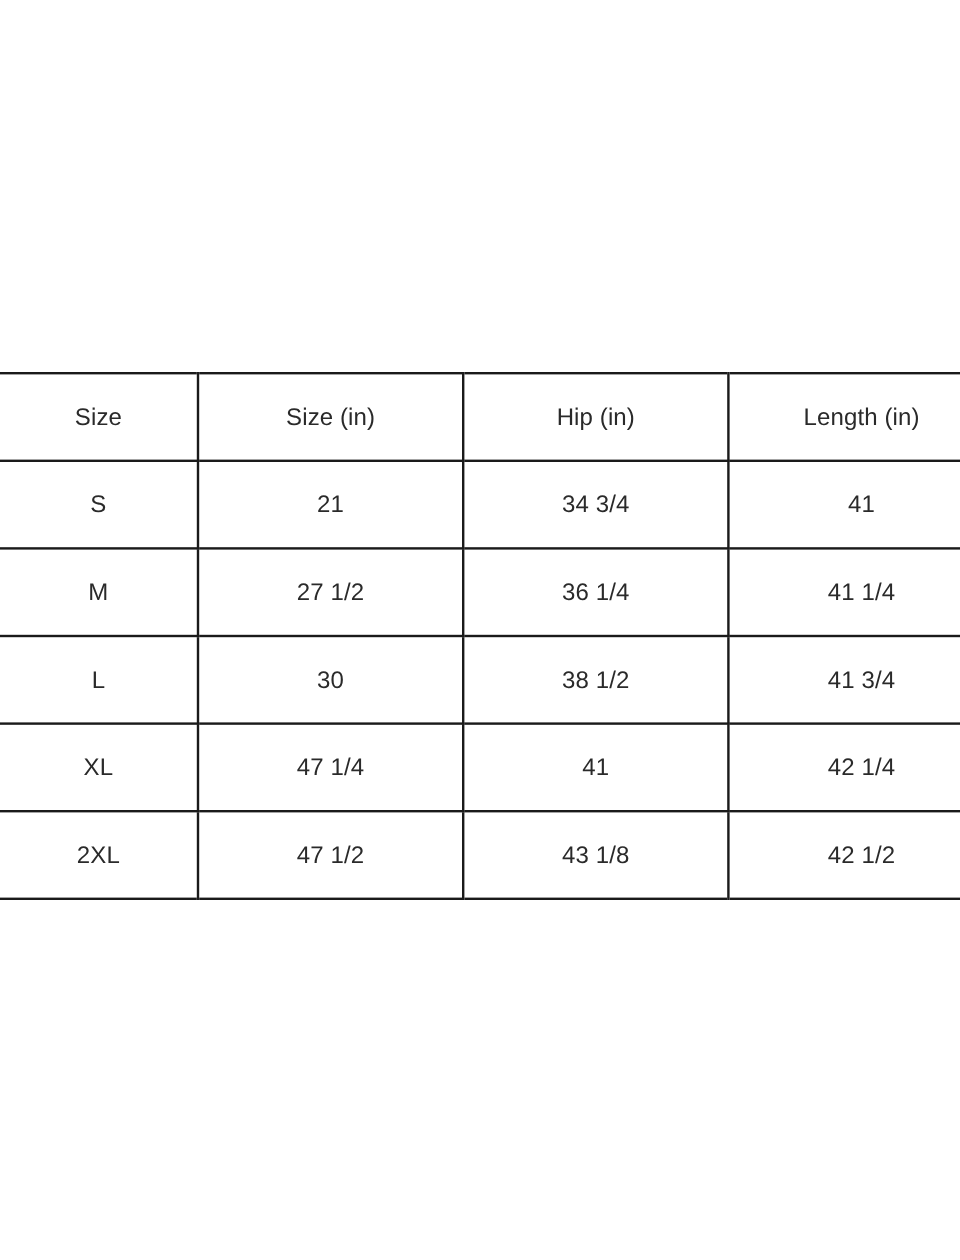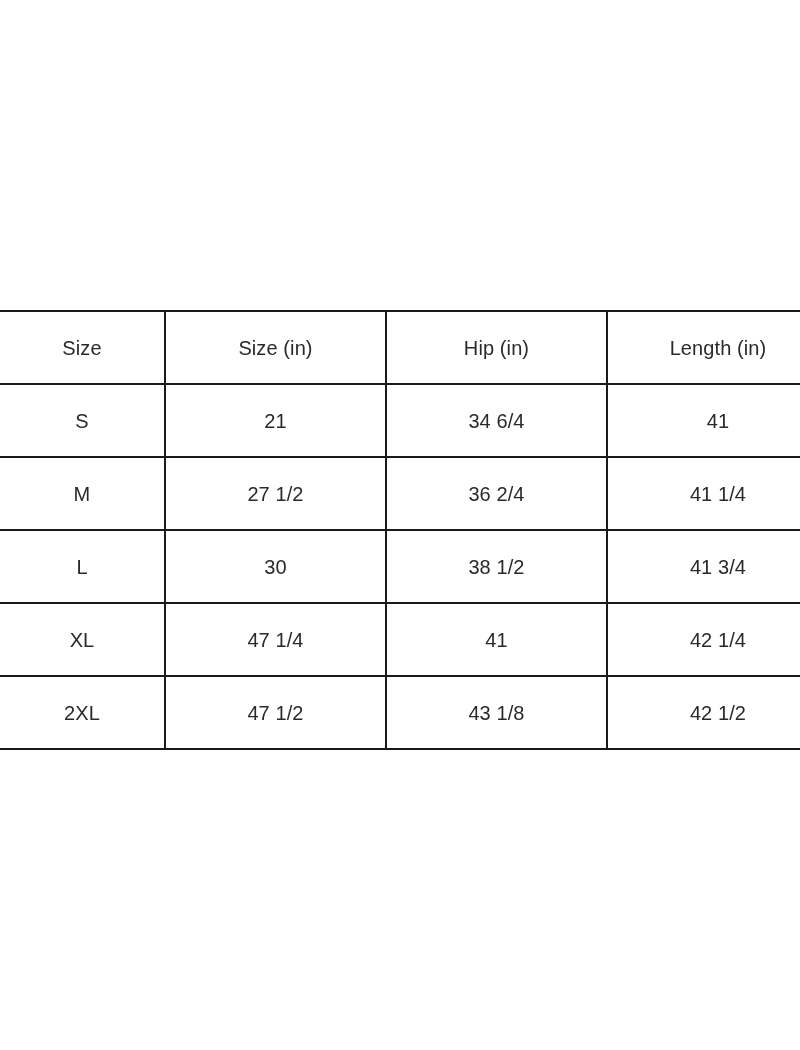--- a/index.html
+++ b/index.html
@@ -92,27 +92,27 @@
           <th>Size (in)</th>
           <th>Hip (in)</th>
           <th>Length (in)</th>
         </tr>
       </thead>
 
       <tbody>
         <tr>
           <td>S</td>
           <td>21</td>
-          <td>34 6/4</td>
+          <td>34 3/4</td>
           <td>41</td>
         </tr>
         <tr>
           <td>M</td>
           <td>27 1/2</td>
-          <td>36 2/4</td>
+          <td>36 1/4</td>
           <td>41 1/4</td>
         </tr>
         <tr>
           <td>L</td>
           <td>30</td>
           <td>38 1/2</td>
           <td>41 3/4</td>
         </tr>
         <tr>
           <td>XL</td>

